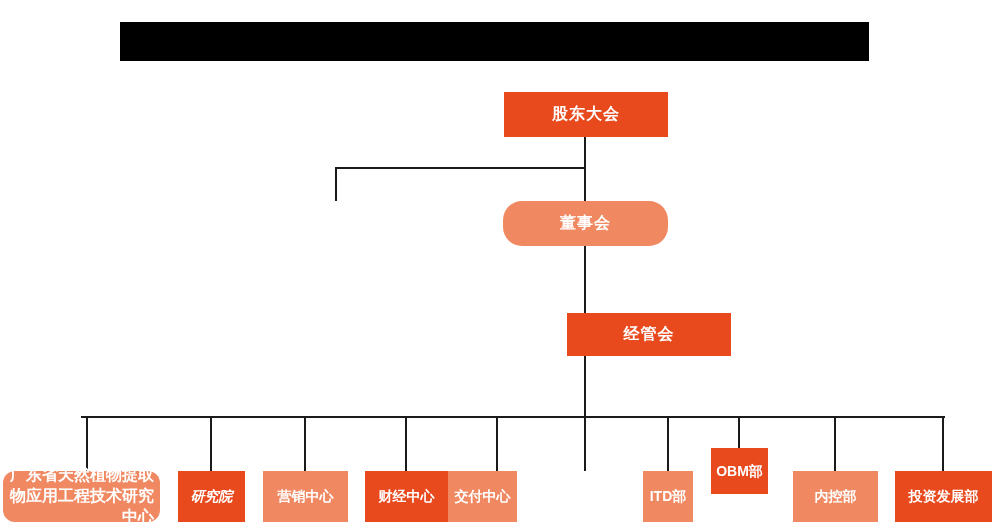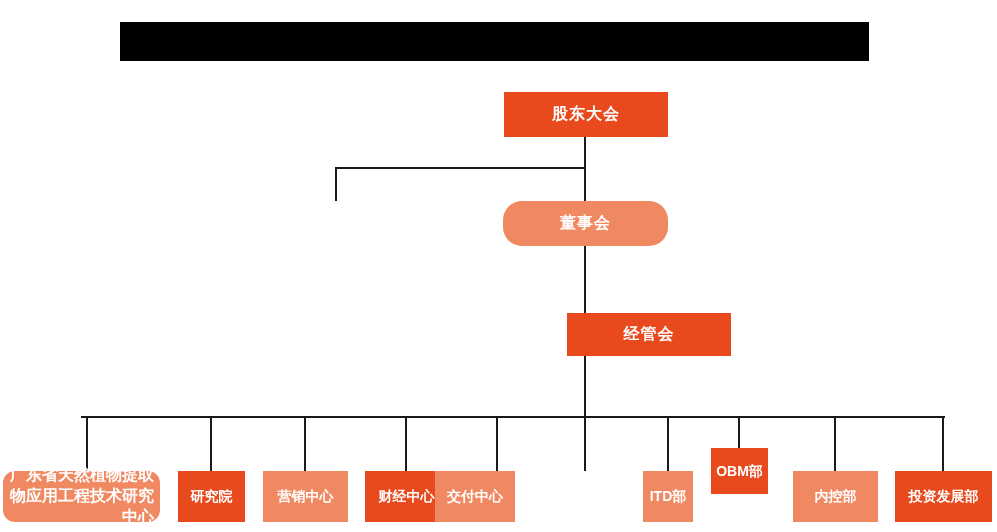--- a/index.html
+++ b/index.html
@@ -75,22 +75,22 @@
   <div class="vline" style="left:834px; top:417px; height:54px;"></div>
   <div class="vline" style="left:942px; top:417px; height:54px;"></div>
 
   <div class="node dark lg" style="left:504px; top:92px; width:164px; height:45px;">股东大会</div>
 
   <div class="node light lg" style="left:503px; top:201px; width:165px; height:45px;border-radius:19px;">董事会</div>
 
   <div class="node dark lg" style="left:527px; top:313px; width:164px; height:43px;margin-left:40px;">经管会</div>
 
   <div class="node light sm" style="left:3px; top:471px; width:157px; height:51px;">广东省天然植物提取物应用工程技术研究中心</div>
-  <div class="node dark" style="left:178px; top:471px; width:67px; height:51px;">研究院</div>
+  <div class="node dark" style="left:178px; top:471px; width:67px; height:51px;font-style:italic;">研究院</div>
   <div class="node light" style="left:263px; top:471px; width:85px; height:51px;">营销中心</div>
   <div class="node dark" style="left:365px; top:471px; width:83px; height:51px;">财经中心</div>
-  <div class="node light" style="left:435px; top:471px; width:80px; height:51px;">交付中心</div>
+  <div class="node light" style="left:448px; top:471px; width:69px; height:51px;">交付中心</div>
   <div class="node light" style="left:643px; top:471px; width:50px; height:51px;">ITD部</div>
   <div class="node dark" style="left:711px; top:448px; width:57px; height:46px;">OBM部</div>
   <div class="node light" style="left:793px; top:471px; width:85px; height:51px;">内控部</div>
   <div class="node dark" style="left:895px; top:471px; width:97px; height:51px;">投资发展部</div>
 
 </div>
 
 </body></html>

